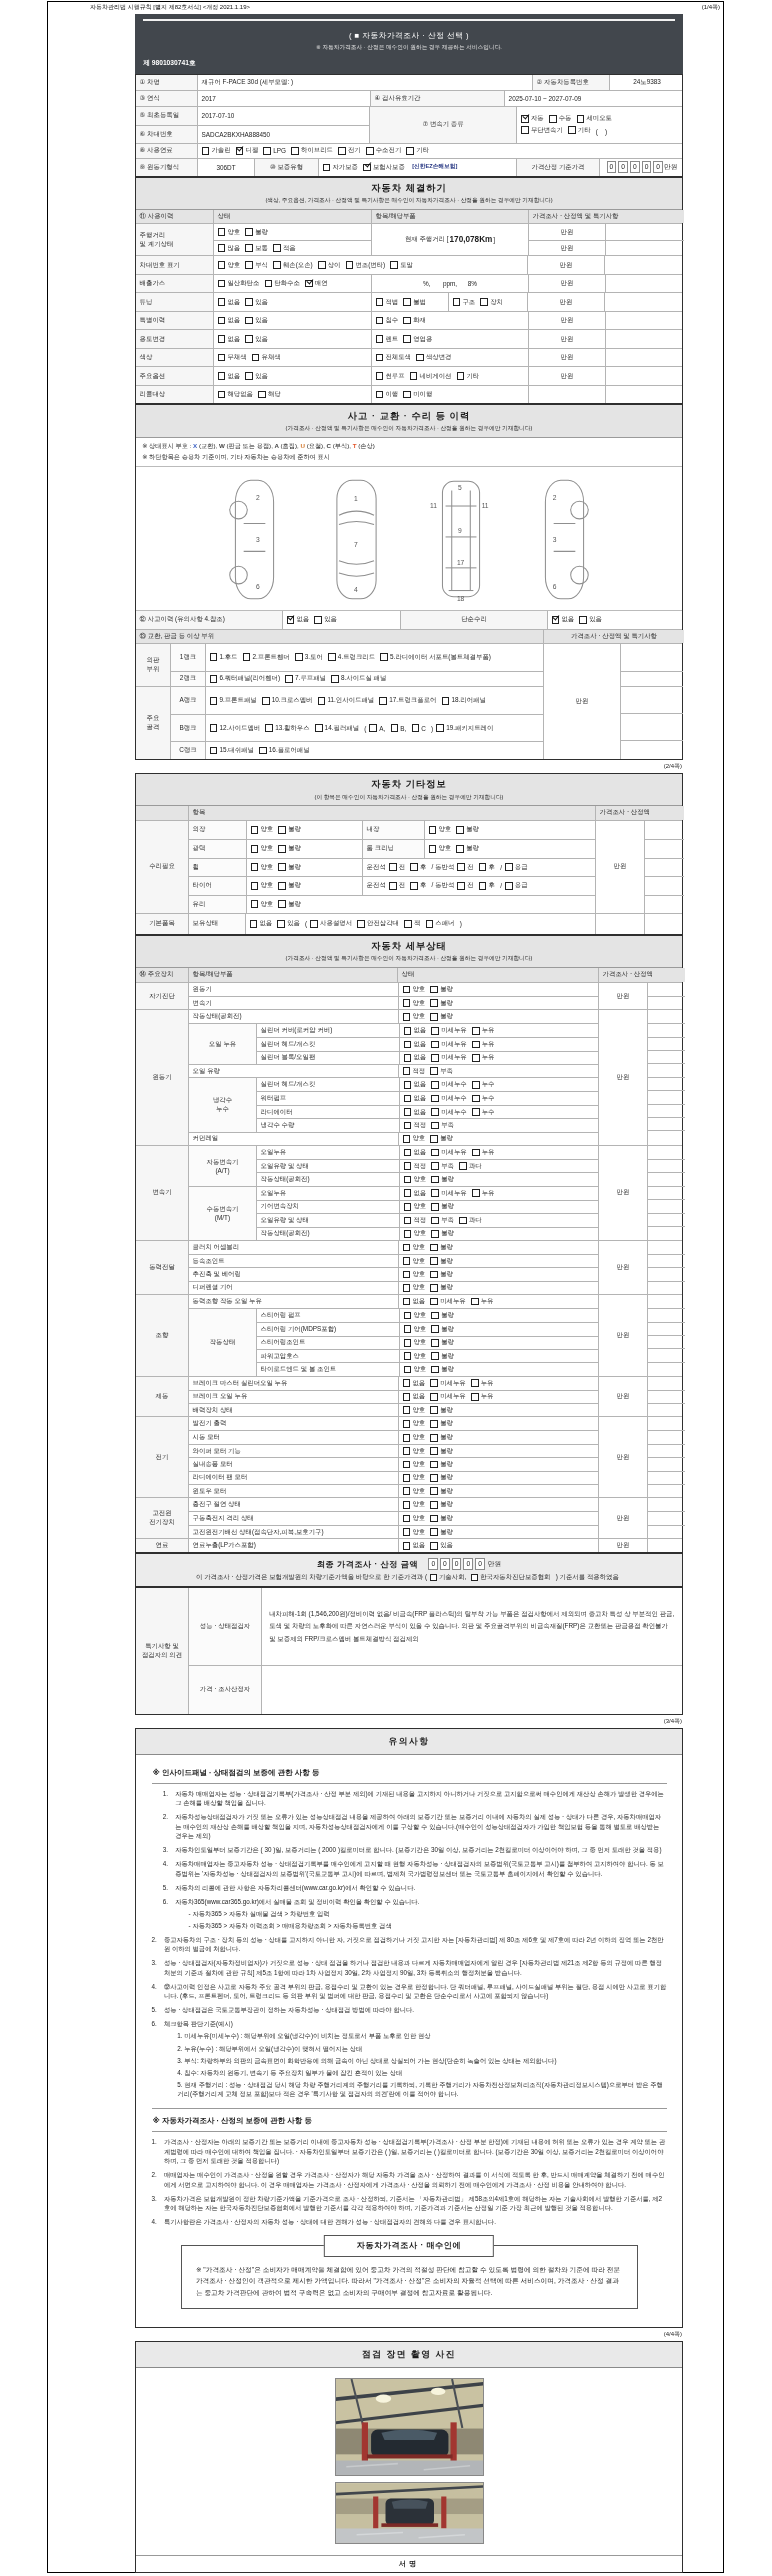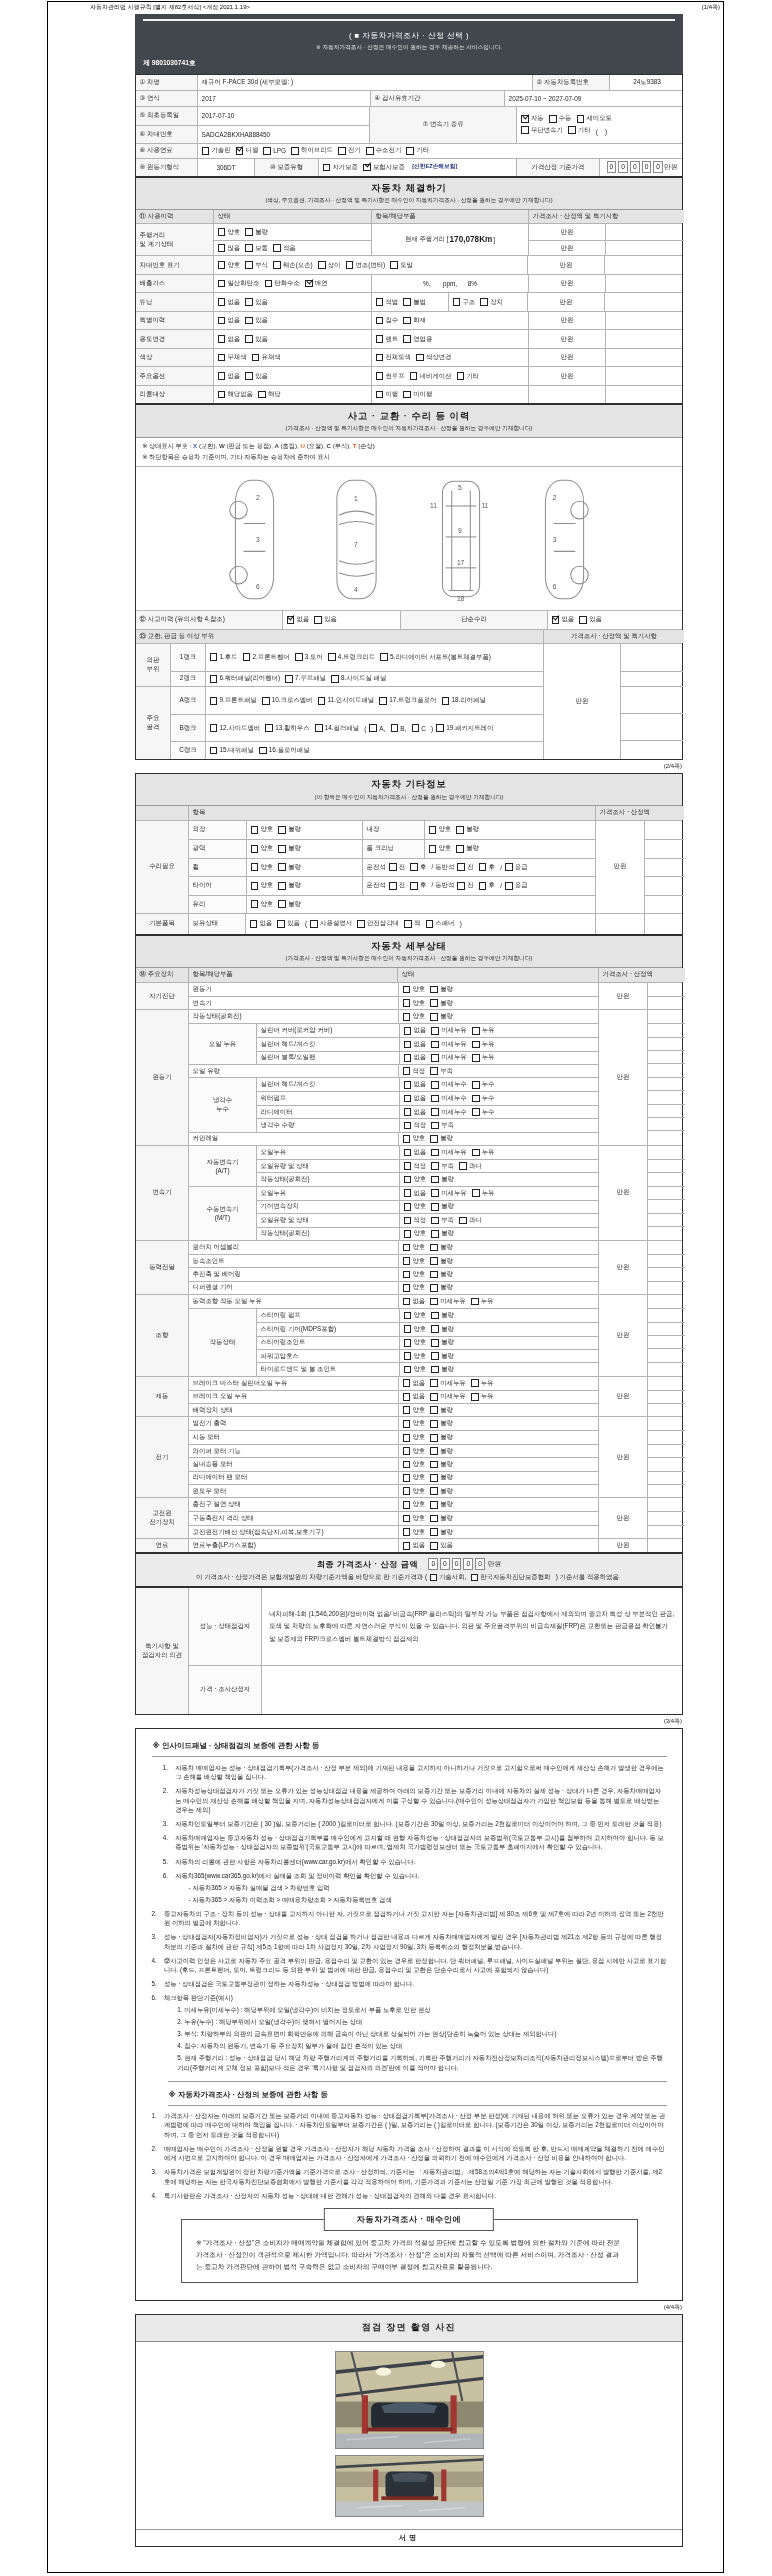--- a/index.html
+++ b/index.html
@@ -51,21 +51,21 @@
   
   .final{border:1px solid #2f2f2f;background:#ececec;padding:4.1px 0 3.6px;text-align:center;}
   .final-row{display:flex;justify-content:center;align-items:center;gap:9.3px;}
   .final-label{font-size:8.2px;font-weight:bold;letter-spacing:0.5px;}
   .final-note{font-size:6px;margin-top:3.1px;display:flex;justify-content:center;align-items:center;}
   .final-note .cb{width:4.6px;height:4.6px;border-width:0.5px;}
   
   .notice-title{background:#e9e9e9;text-align:center;font-size:8.8px;font-weight:bold;letter-spacing:1.5px;padding:6.7px 0;border-bottom:0.5px solid #8a8a8a;}
   .notice-body{padding:8.2px 15.5px 5.2px;}
   .n-sec{font-size:7.5px;font-weight:bold;padding:4.1px 1px 5.2px;border-bottom:0.5px solid #999;margin-bottom:5.2px;}
-  .n-sec.mt{margin-top:9.3px;border-top:0.5px solid #999;padding-top:7.2px;margin-left:16px;}
+  .n-sec.mt{margin-top:9.3px;border-top:0.5px solid #999;padding-top:7.2px;}
   .nitem{display:flex;font-size:6.3px;line-height:1.5;margin:4.6px 0;}
   .nitem.ind{margin-left:11.3px;}
   .nnum{width:12.4px;flex:none;}
   .ntext{flex:1;}
   .nsub{margin:2.6px 0 0 13.4px;line-height:1.5;}
   
   .pinfo{border:0.8px solid #555;margin:18.5px 29px 12.4px;position:relative;padding:17.5px 14.4px 9.3px;}
   .pinfo-title{position:absolute;top:-11.3px;left:50%;transform:translateX(-50%);background:#fff;border:0.8px solid #555;
                padding:4.6px 32px;font-size:8.2px;font-weight:bold;white-space:nowrap;letter-spacing:0.5px;}
   .pinfo-text{font-size:6.7px;line-height:1.75;}
@@ -1819,20 +1819,21 @@
               <div class="cell" style="flex:1;"></div>
             </div>
           </div>
         </div>
       </div>
     </div>
 
     <div class="pgmark">(3/4쪽)</div>
 
     <div class="tbl" style="border-width:1.3px;">
+      <div class="notice-title">유의사항</div>
       <div class="notice-body">
         <div class="n-sec">※ 인사이드패널 · 상태점검의 보증에 관한 사항 등</div>
         <div id="notice-s1">
             <div class="nitem ind">
               <span class="nnum">1.</span>
               <span class="ntext">자동차 매매업자는 성능 · 상태점검기록부(가격조사 · 산정 부분 제외)에 기재된 내용을 고지하지 아니하거나 거짓으로 고지함으로써 매수인에게 재산상 손해가 발생한 경우에는 그 손해를 배상할 책임을 집니다.</span>
             </div>
             <div class="nitem ind">
               <span class="nnum">2.</span>
               <span class="ntext">자동차성능상태점검자가 거짓 또는 오류가 있는 성능상태점검 내용을 제공하여 아래의 보증기간 또는 보증거리 이내에 자동차의 실제 성능 · 상태가 다른 경우, 자동차매매업자는 매수인의 재산상 손해를 배상할 책임을 지며, 자동차성능상태점검자에게 이를 구상할 수 있습니다.(매수인이 성능상태점검자가 가입한 책임보험 등을 통해 별도로 배상받는 경우는 제외)</span>

